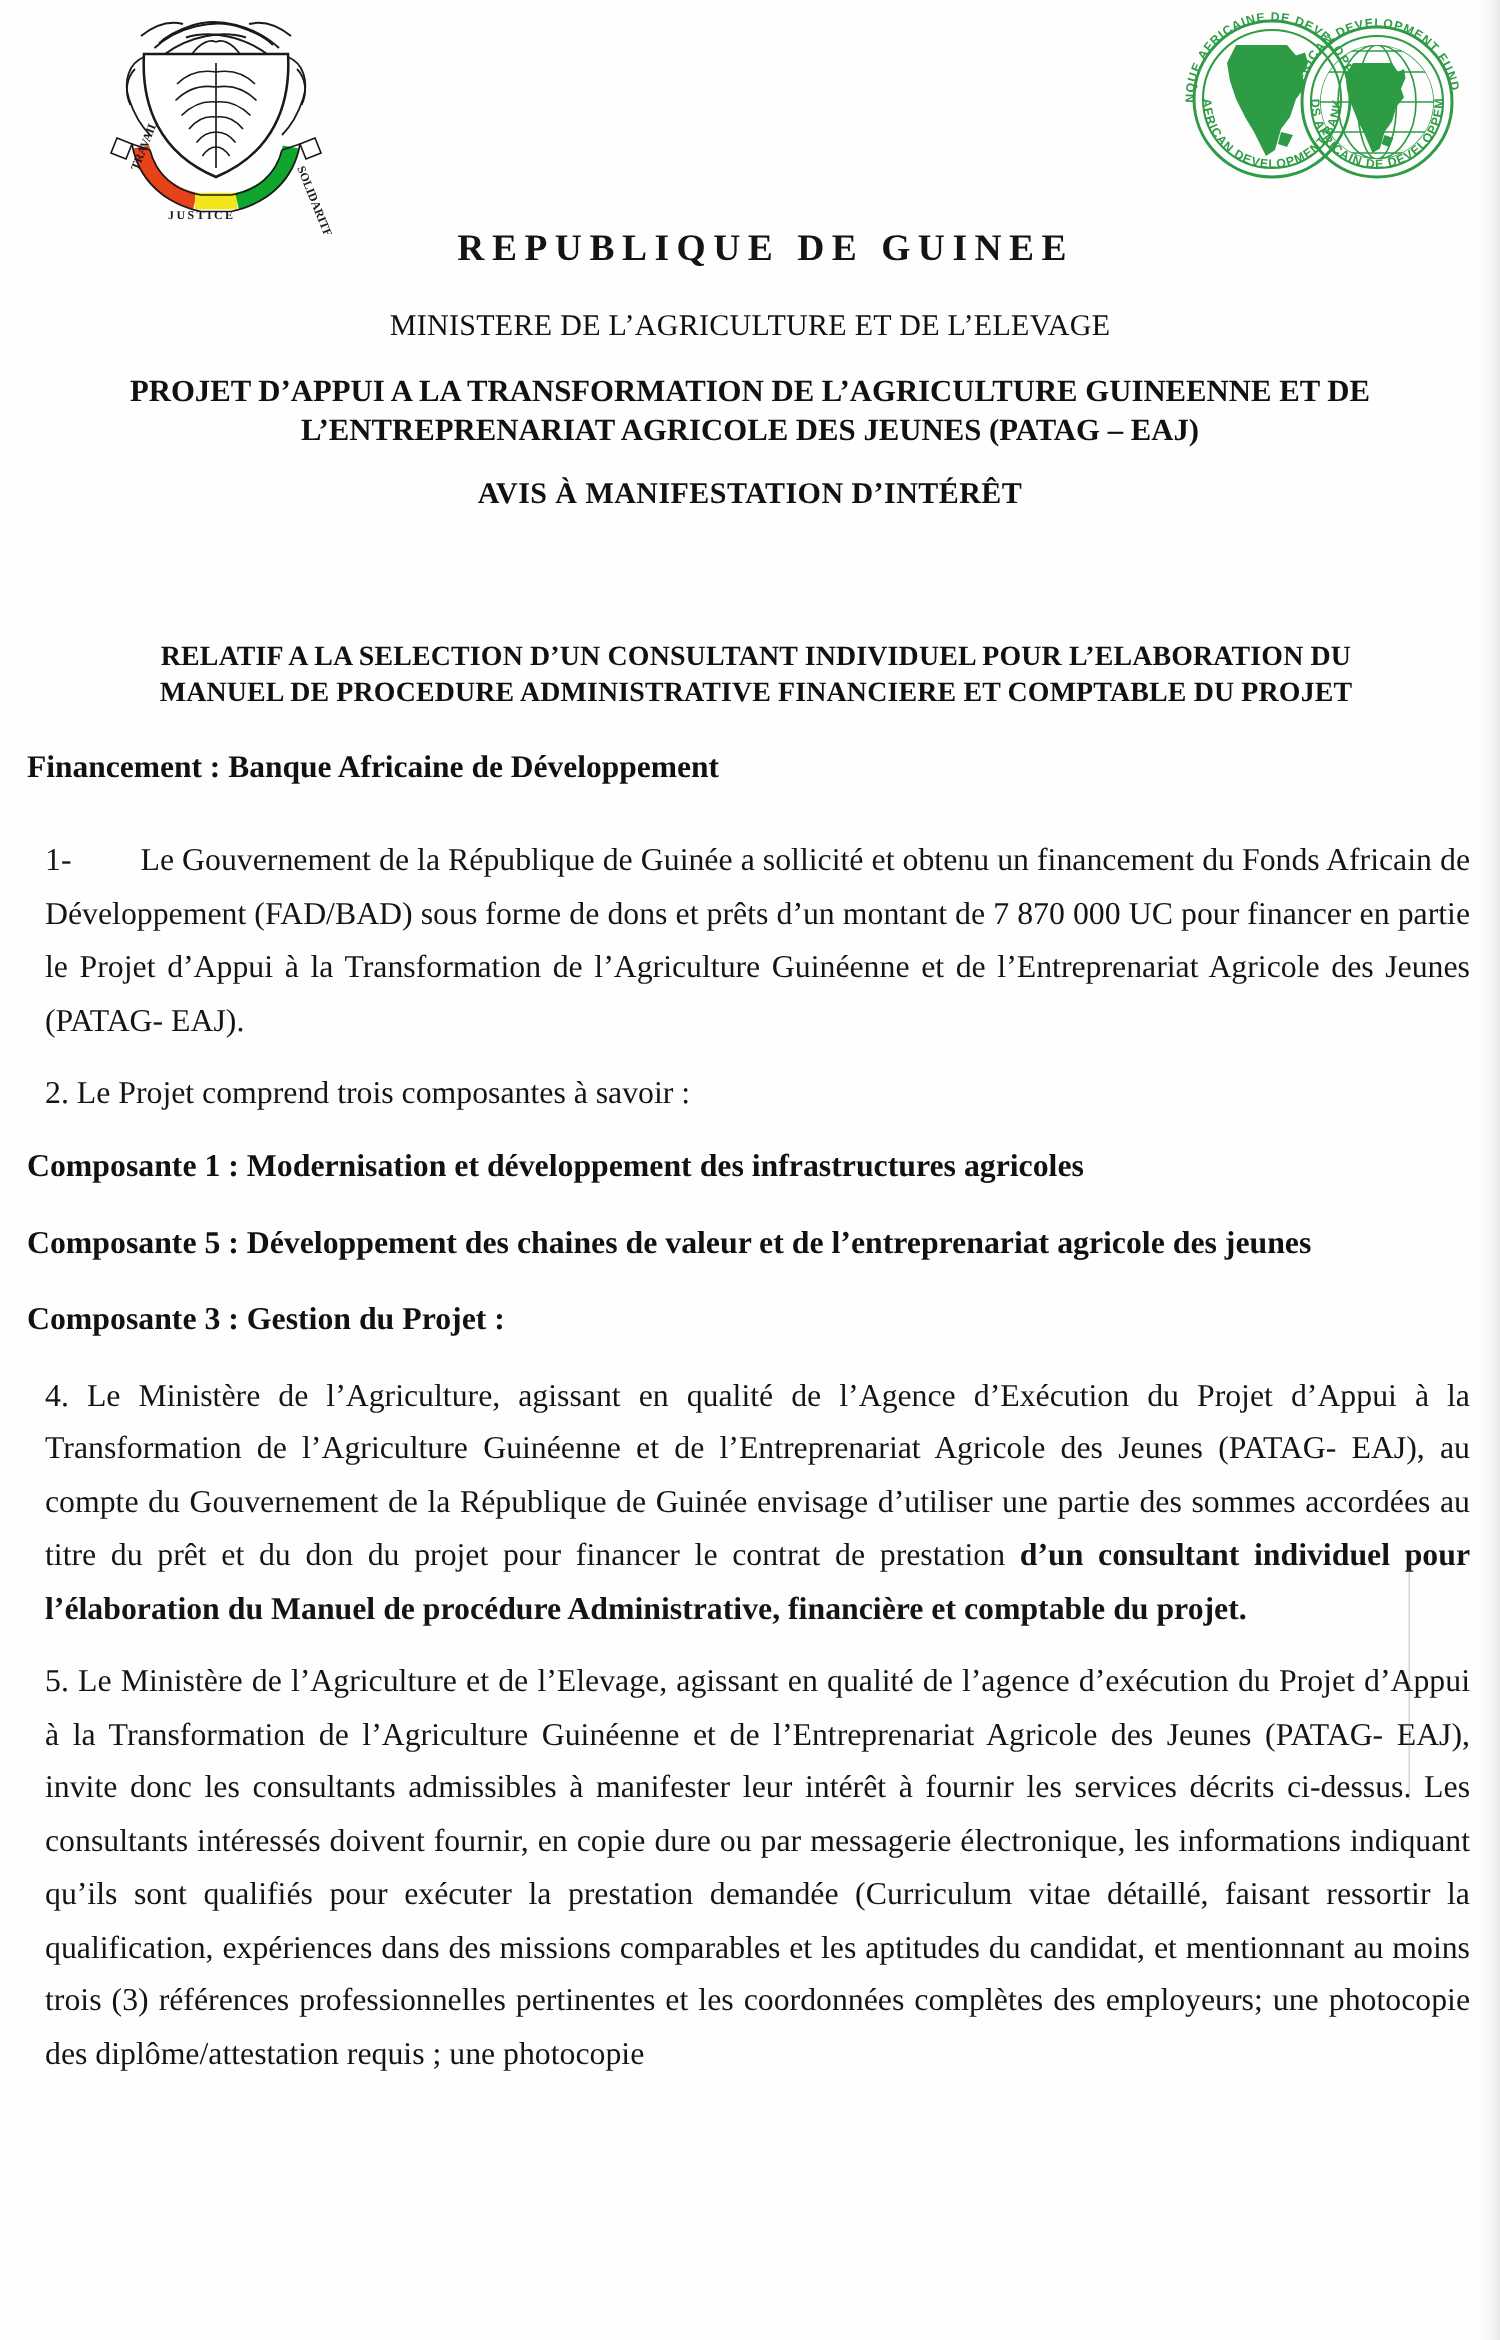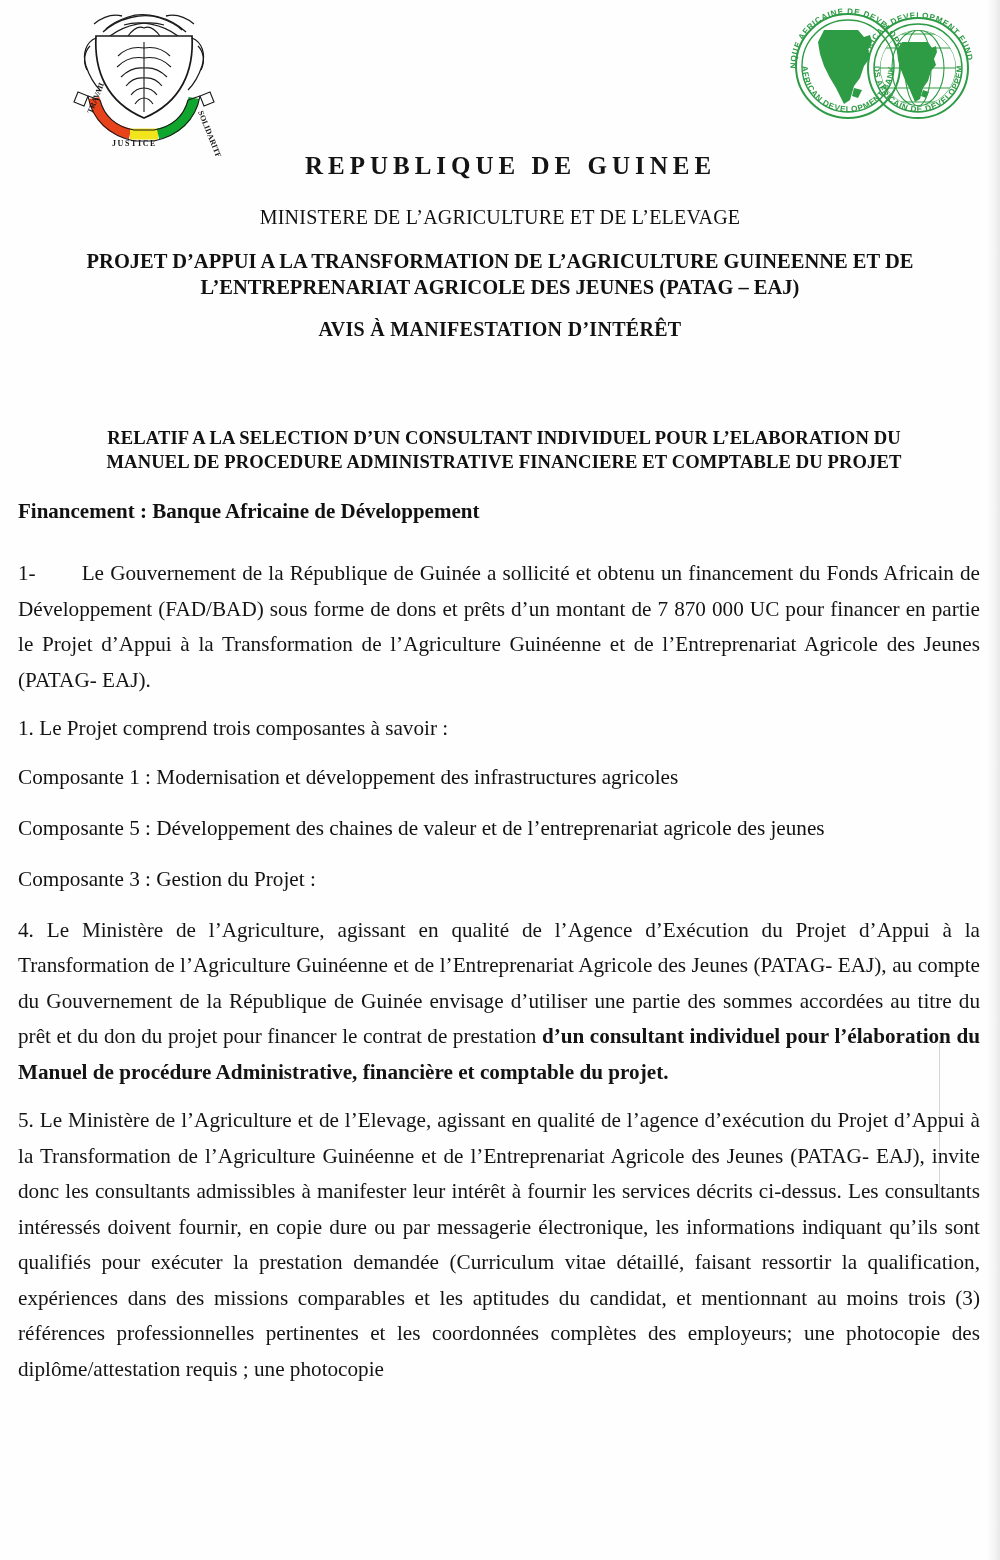--- a/index.html
+++ b/index.html
@@ -103,36 +103,36 @@
   }
 
   
   .body-col {
     position: absolute;
     left: 18px;
     top: 556px;
     width: 962px;
   }
   p.para {
-    margin: 0 0 13px 0;
+    margin: 0 0 13px 12px;
     font-size: 21.2px;
     line-height: 35.5px;
     text-align: justify;
     text-justify: inter-word;
     color: #141414;
   }
   .num-gap {
     display: inline-block;
     width: 46px;
   }
   p.comp {
     margin: 0 0 16px 0;
     font-size: 21.2px;
     line-height: 35px;
-    font-weight: normal;
+    font-weight: bold;
     text-align: left;
   }
   .bold-run { font-weight: bold; }
   .sp-top-8 { margin-top: 8px; }
   .sp-top-14 { margin-top: 14px; }
 </style>
 </head>
 <body>
 
 <div class="page">
@@ -267,21 +267,21 @@
     <div>MANUEL DE PROCEDURE ADMINISTRATIVE FINANCIERE ET COMPTABLE DU PROJET</div>
   </div>
 
   <div class="t-financement">Financement : Banque Africaine de Développement</div>
 
   <div class="body-col">
 
     <p class="para"><span>1-</span><span class="num-gap"></span><span>Le Gouvernement de la République de Guinée a sollicité et obtenu un financement du Fonds Africain de Développement (FAD/BAD) sous forme de dons et prêts d’un montant de 7 870 000 UC pour financer en partie le Projet d’Appui à la Transformation de l’Agriculture Guinéenne et de l’Entreprenariat Agricole des Jeunes (PATAG- EAJ).</span></p>
 
 
-    <p class="para sp-top-8">1. Le Projet comprend trois composantes à savoir :</p>
+    <p class="para sp-top-8">2. Le Projet comprend trois composantes à savoir :</p>
 
     <p class="comp sp-top-14">Composante 1 : Modernisation et développement des infrastructures agricoles</p>
 
     <p class="comp">Composante 5 : Développement des chaines de valeur et de l’entreprenariat agricole des jeunes</p>
 
     <p class="comp">Composante 3 : Gestion du Projet :</p>
 
     <p class="para sp-top-8"><span>4. Le Ministère de l’Agriculture, agissant en qualité de l’Agence d’Exécution du Projet d’Appui à la Transformation de l’Agriculture Guinéenne et de l’Entreprenariat Agricole des Jeunes (PATAG- EAJ), au compte du Gouvernement de la République de Guinée envisage d’utiliser une partie des sommes accordées au titre du prêt et du don du projet pour financer le contrat de prestation </span><span class="bold-run">d’un consultant individuel pour l’élaboration du Manuel de procédure Administrative, financière et comptable du projet.</span></p>
 
     <p class="para sp-top-14">5. Le Ministère de l’Agriculture et de l’Elevage, agissant en qualité de l’agence d’exécution du Projet d’Appui à la Transformation de l’Agriculture Guinéenne et de l’Entreprenariat Agricole des Jeunes (PATAG- EAJ), invite donc les consultants admissibles à manifester leur intérêt à fournir les services décrits ci-dessus. Les consultants intéressés doivent fournir, en copie dure ou par messagerie électronique, les informations indiquant qu’ils sont qualifiés pour exécuter la prestation demandée (Curriculum vitae détaillé, faisant ressortir la qualification, expériences dans des missions comparables et les aptitudes du candidat, et mentionnant au moins trois (3) références professionnelles pertinentes et les coordonnées complètes des employeurs; une photocopie des diplôme/attestation requis ; une photocopie</p>

